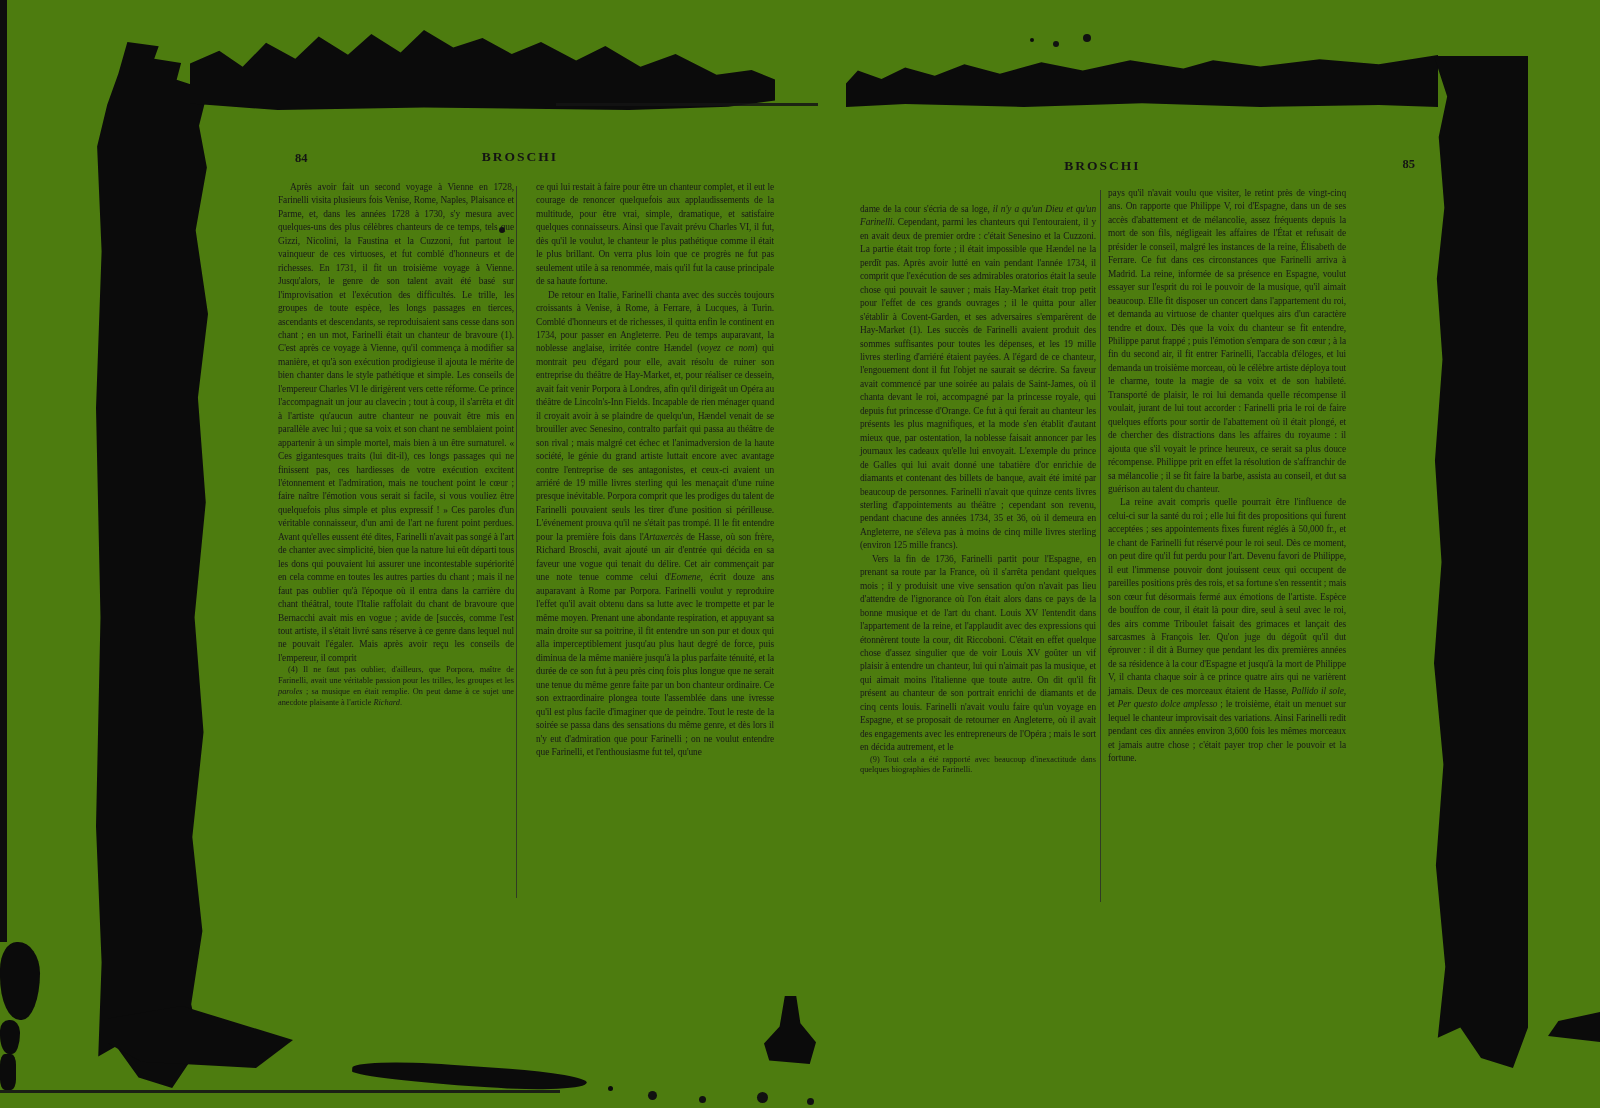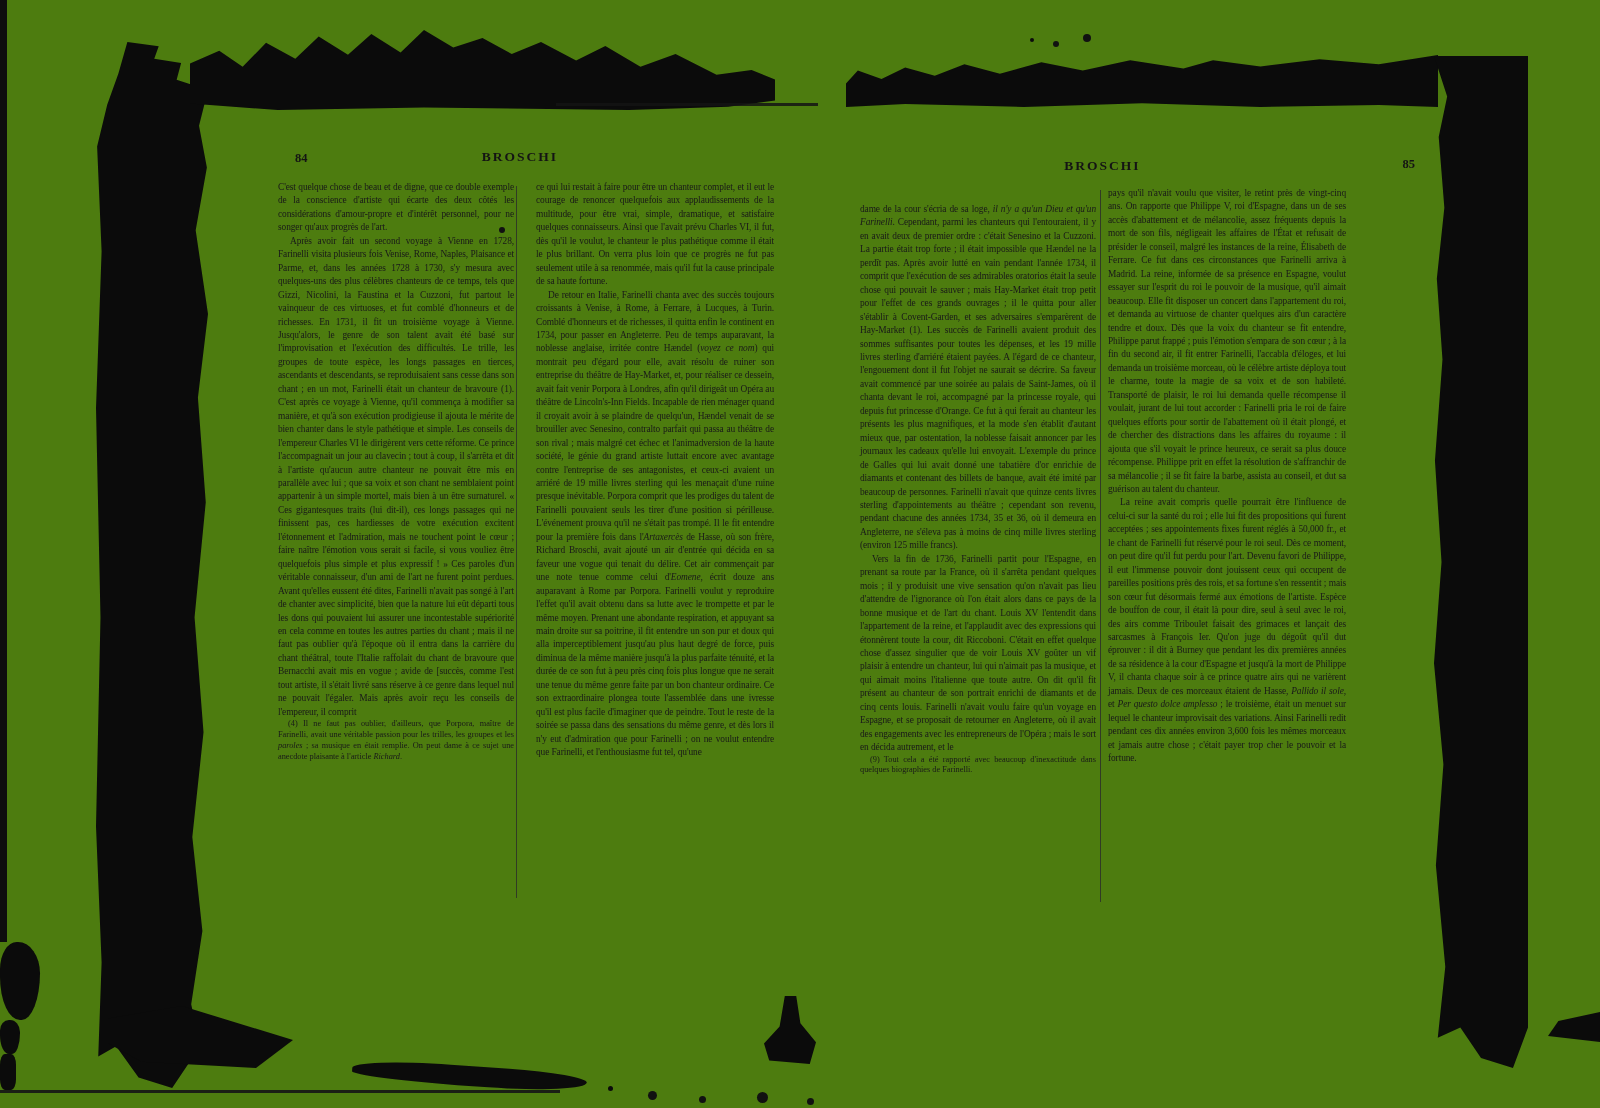--- a/index.html
+++ b/index.html
@@ -85,21 +85,20 @@
   <div class="tab-bottom-center"></div>
   <div class="line-bottom-right"></div>
   <div class="ink wedge-bottom-right"></div>
   <div class="ink specks-top-mid"></div>
 
   <div class="pagenum" style="left:295px; top:151px;">84</div>
   <div class="runhead" style="left:278px; width:484px; top:149px;">BROSCHI</div>
   <div class="colrule" style="left:516px; top:186px; height:712px;"></div>
 
   <div class="col" style="left:278px; top:181px; width:236px;">
-    <p>C'est quelque chose de beau et de digne, que ce double exemple de la conscience d'artiste qui écarte des deux côtés les considérations d'amour-propre et d'intérêt personnel, pour ne songer qu'aux progrès de l'art.</p>
     <p class="indent">Après avoir fait un second voyage à Vienne en 1728, Farinelli visita plusieurs fois Venise, Rome, Naples, Plaisance et Parme, et, dans les années 1728 à 1730, s'y mesura avec quelques-uns des plus célèbres chanteurs de ce temps, tels que Gizzi, Nicolini, la Faustina et la Cuzzoni, fut partout le vainqueur de ces virtuoses, et fut comblé d'honneurs et de richesses. En 1731, il fit un troisième voyage à Vienne. Jusqu'alors, le genre de son talent avait été basé sur l'improvisation et l'exécution des difficultés. Le trille, les groupes de toute espèce, les longs passages en tierces, ascendants et descendants, se reproduisaient sans cesse dans son chant ; en un mot, Farinelli était un chanteur de bravoure (1). C'est après ce voyage à Vienne, qu'il commença à modifier sa manière, et qu'à son exécution prodigieuse il ajouta le mérite de bien chanter dans le style pathétique et simple. Les conseils de l'empereur Charles VI le dirigèrent vers cette réforme. Ce prince l'accompagnait un jour au clavecin ; tout à coup, il s'arrêta et dit à l'artiste qu'aucun autre chanteur ne pouvait être mis en parallèle avec lui ; que sa voix et son chant ne semblaient point appartenir à un simple mortel, mais bien à un être surnaturel. « Ces gigantesques traits (lui dit-il), ces longs passages qui ne finissent pas, ces hardiesses de votre exécution excitent l'étonnement et l'admiration, mais ne touchent point le cœur ; faire naître l'émotion vous serait si facile, si vous vouliez être quelquefois plus simple et plus expressif ! » Ces paroles d'un véritable connaisseur, d'un ami de l'art ne furent point perdues. Avant qu'elles eussent été dites, Farinelli n'avait pas songé à l'art de chanter avec simplicité, bien que la nature lui eût départi tous les dons qui pouvaient lui assurer une incontestable supériorité en cela comme en toutes les autres parties du chant ; mais il ne faut pas oublier qu'à l'époque où il entra dans la carrière du chant théâtral, toute l'Italie raffolait du chant de bravoure que Bernacchi avait mis en vogue ; avide de [succès, comme l'est tout artiste, il s'était livré sans réserve à ce genre dans lequel nul ne pouvait l'égaler. Mais après avoir reçu les conseils de l'empereur, il comprit</p>
     <p class="footnote fn-gap-small"><span>(4) Il ne faut pas oublier, d'ailleurs, que Porpora, maître de Farinelli, avait une véritable passion pour les trilles, les groupes et les </span><i>paroles</i><span> ; sa musique en était remplie. On peut dame à ce sujet une anecdote plaisante à l'article </span><i>Richard</i><span>.</span></p>
   </div>
 
   <div class="col" style="left:536px; top:181px; width:238px;">
     <p>ce qui lui restait à faire pour être un chanteur complet, et il eut le courage de renoncer quelquefois aux applaudissements de la multitude, pour être vrai, simple, dramatique, et satisfaire quelques connaisseurs. Ainsi que l'avait prévu Charles VI, il fut, dès qu'il le voulut, le chanteur le plus pathétique comme il était le plus brillant. On verra plus loin que ce progrès ne fut pas seulement utile à sa renommée, mais qu'il fut la cause principale de sa haute fortune.</p>
     <p class="indent"><span>De retour en Italie, Farinelli chanta avec des succès toujours croissants à Venise, à Rome, à Ferrare, à Lucques, à Turin. Comblé d'honneurs et de richesses, il quitta enfin le continent en 1734, pour passer en Angleterre. Peu de temps auparavant, la noblesse anglaise, irritée contre Hændel (</span><i>voyez ce nom</i><span>) qui montrait peu d'égard pour elle, avait résolu de ruiner son entreprise du théâtre de Hay-Market, et, pour réaliser ce dessein, avait fait venir Porpora à Londres, afin qu'il dirigeât un Opéra au théâtre de Lincoln's-Inn Fields. Incapable de rien ménager quand il croyait avoir à se plaindre de quelqu'un, Hændel venait de se brouiller avec Senesino, contralto parfait qui passa au théâtre de son rival ; mais malgré cet échec et l'animadversion de la haute société, le génie du grand artiste luttait encore avec avantage contre l'entreprise de ses antagonistes, et ceux-ci avaient un arriéré de 19 mille livres sterling qui les menaçait d'une ruine presque inévitable. Porpora comprit que les prodiges du talent de Farinelli pouvaient seuls les tirer d'une position si périlleuse. L'événement prouva qu'il ne s'était pas trompé. Il le fit entendre pour la première fois dans l'</span><i>Artaxercès</i><span> de Hasse, où son frère, Richard Broschi, avait ajouté un air d'entrée qui décida en sa faveur une vogue qui tenait du délire. Cet air commençait par une note tenue comme celui d'</span><i>Eomene</i><span>, écrit douze ans auparavant à Rome par Porpora. Farinelli voulut y reproduire l'effet qu'il avait obtenu dans sa lutte avec le trompette et par le même moyen. Prenant une abondante respiration, et appuyant sa main droite sur sa poitrine, il fit entendre un son pur et doux qui alla imperceptiblement jusqu'au plus haut degré de force, puis diminua de la même manière jusqu'à la plus parfaite ténuité, et la durée de ce son fut à peu près cinq fois plus longue que ne serait une tenue du même genre faite par un bon chanteur ordinaire. Ce son extraordinaire plongea toute l'assemblée dans une ivresse qu'il est plus facile d'imaginer que de peindre. Tout le reste de la soirée se passa dans des sensations du même genre, et dès lors il n'y eut d'admiration que pour Farinelli ; on ne voulut entendre que Farinelli, et l'enthousiasme fut tel, qu'une</span></p>
   </div>
 
   <div class="runhead" style="left:860px; width:485px; top:158px;">BROSCHI</div>

